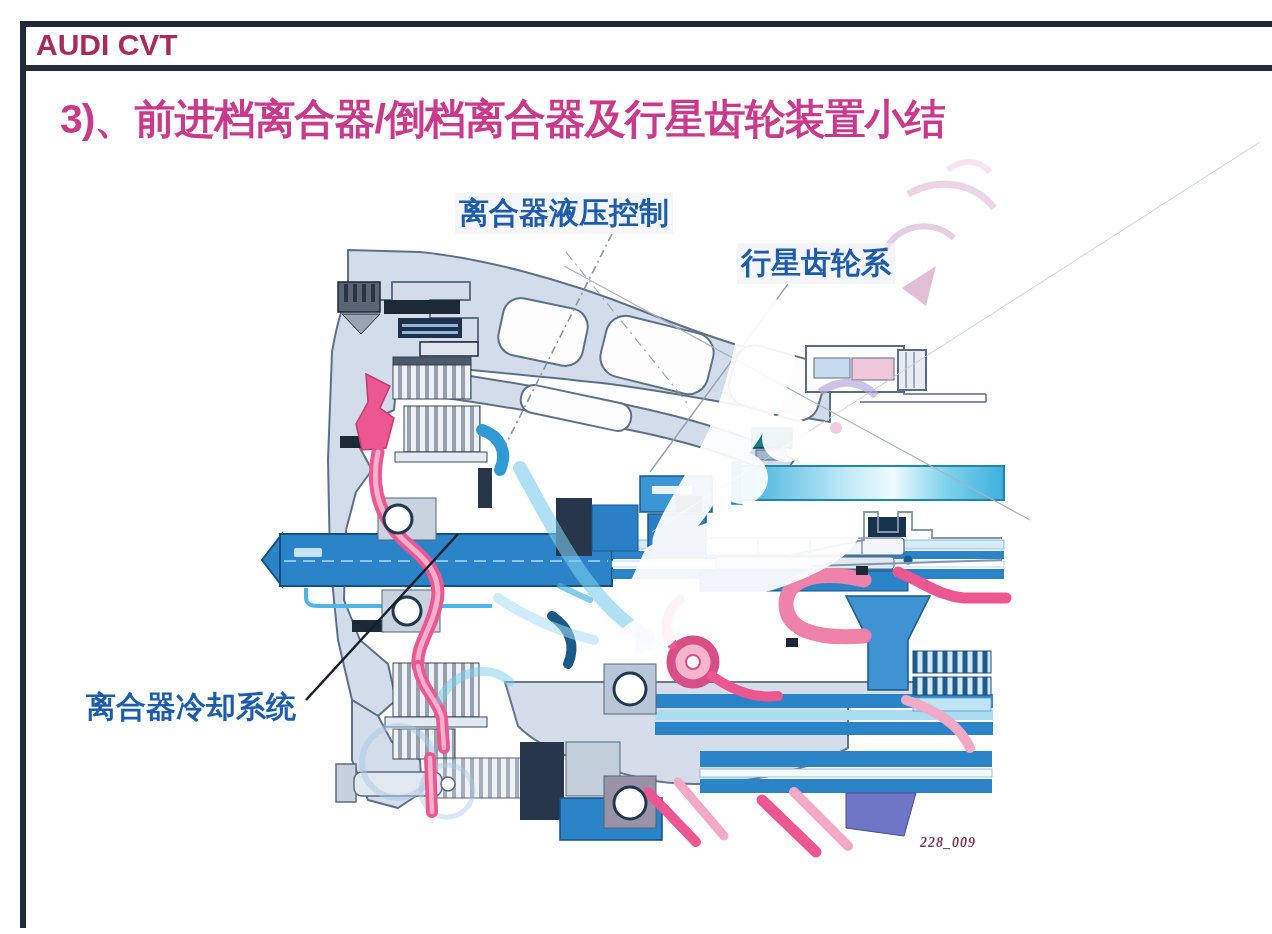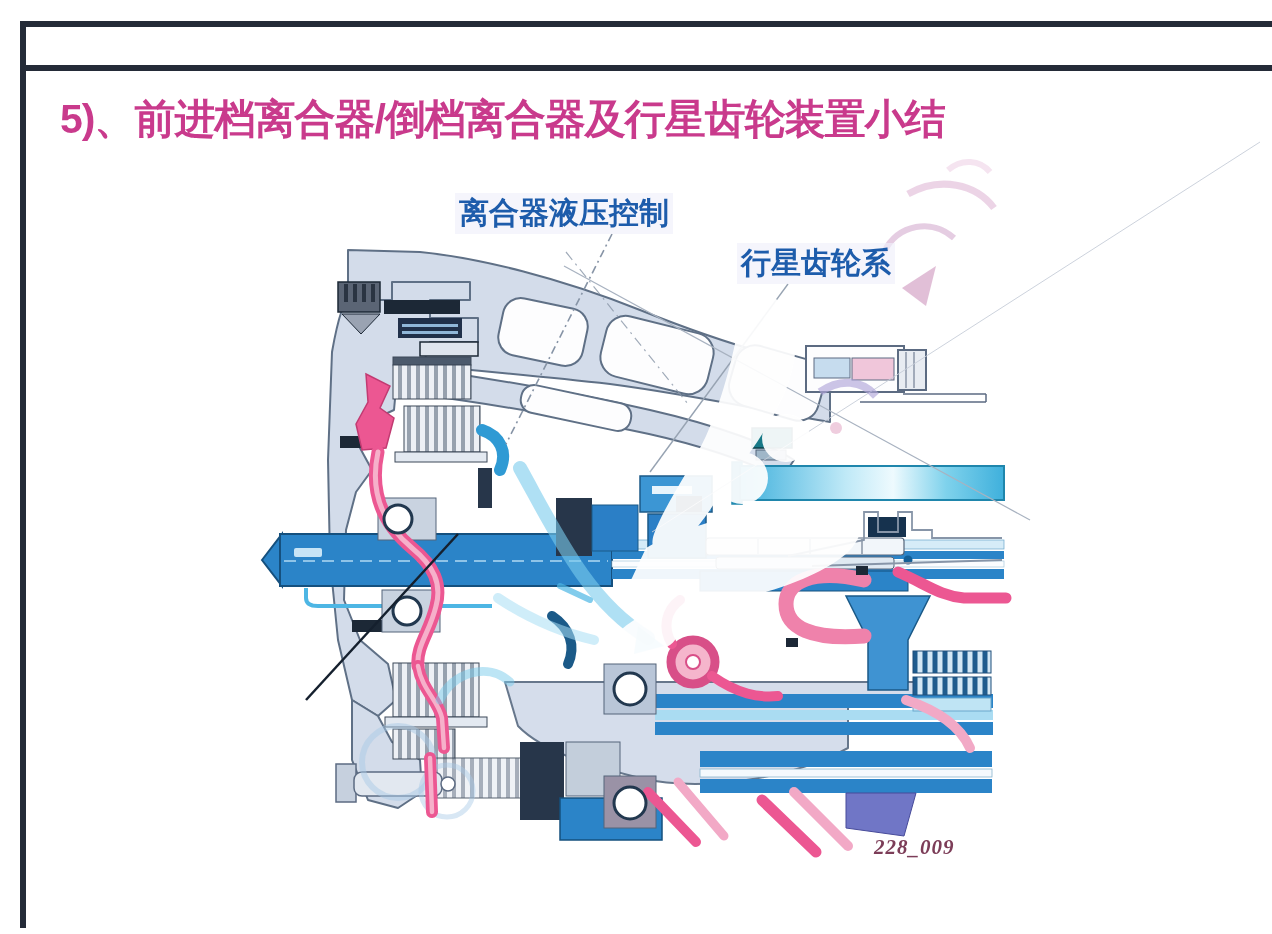--- a/index.html
+++ b/index.html
@@ -9,34 +9,35 @@
   #frame-top{left:20px;top:21px;width:1252px;height:6px;}
   #frame-mid{left:20px;top:65px;width:1252px;height:6px;}
   #frame-left{left:20px;top:21px;width:6px;height:907px;}
   .brand{position:absolute;left:36px;top:28px;font-size:30px;font-weight:800;
          color:#a62c5c;letter-spacing:0px;white-space:nowrap;}
   .page-title{position:absolute;left:60px;top:92px;font-size:41px;font-weight:900;
          color:#c93a8c;letter-spacing:-1px;white-space:nowrap;}
   .dlabel{position:absolute;font-family:"Liberation Serif","DejaVu Serif",serif;
          font-size:30px;font-weight:600;color:#1d5cab;white-space:nowrap;}
   .tint{background:rgba(240,240,250,.65);padding:0 4px;}
-  .figure-caption{position:absolute;left:874px;top:835px;font-family:"Liberation Serif","DejaVu Serif",serif;
-         font-style:italic;font-weight:700;font-size:21px;color:#7c3d58;letter-spacing:1px;}
+  .figure-caption{position:absolute;left:920px;top:835px;font-family:"Liberation Serif","DejaVu Serif",serif;
+         font-style:italic;font-weight:700;font-size:14px;color:#7c3d58;letter-spacing:1px;}
   svg{position:absolute;left:0;top:0;}
 </style>
 </head>
 <body>
 
 <div id="page">
 
   <div id="frame-top" class="frame-line"></div>
   <div id="frame-mid" class="frame-line"></div>
   <div id="frame-left" class="frame-line"></div>
 
-  <div class="page-title">5)、前进档离合器/倒档离合器及行星齿轮装置小结</div>
+  <div class="brand">AUDI CVT</div>
+  <div class="page-title">3)、前进档离合器/倒档离合器及行星齿轮装置小结</div>
 
   <svg width="1272" height="934" viewBox="0 0 1272 934">
     <defs>
       <pattern id="lam" width="9" height="10" patternUnits="userSpaceOnUse">
         <rect width="9" height="10" fill="#edf0f5"></rect>
         <rect x="2" width="4" height="10" fill="#97a1ae"></rect>
       </pattern>
       <pattern id="lamN" width="10" height="10" patternUnits="userSpaceOnUse">
         <rect width="10" height="10" fill="#d4e8f5"></rect>
         <rect x="2.5" width="5" height="10" fill="#1f5c8e"></rect>
@@ -221,15 +222,16 @@
       <path d="M948,170 C962,158 980,160 990,172" stroke="#eed2e6" stroke-width="6" opacity="0.6"></path>
     </g>
 
     <g fill="none">
       <path d="M306,700 L458,534" stroke="#15202e" stroke-width="2.5"></path>
     </g>
   </svg>
 
   <div class="dlabel tint" style="left:737px;top:243px">行星齿轮系</div>
   <div class="dlabel tint" style="left:455px;top:193px">离合器液压控制</div>
+  <div class="dlabel" style="left:86px;top:687px">离合器冷却系统</div>
 
   <div class="figure-caption">228_009</div>
 </div>
 
 </body></html>

